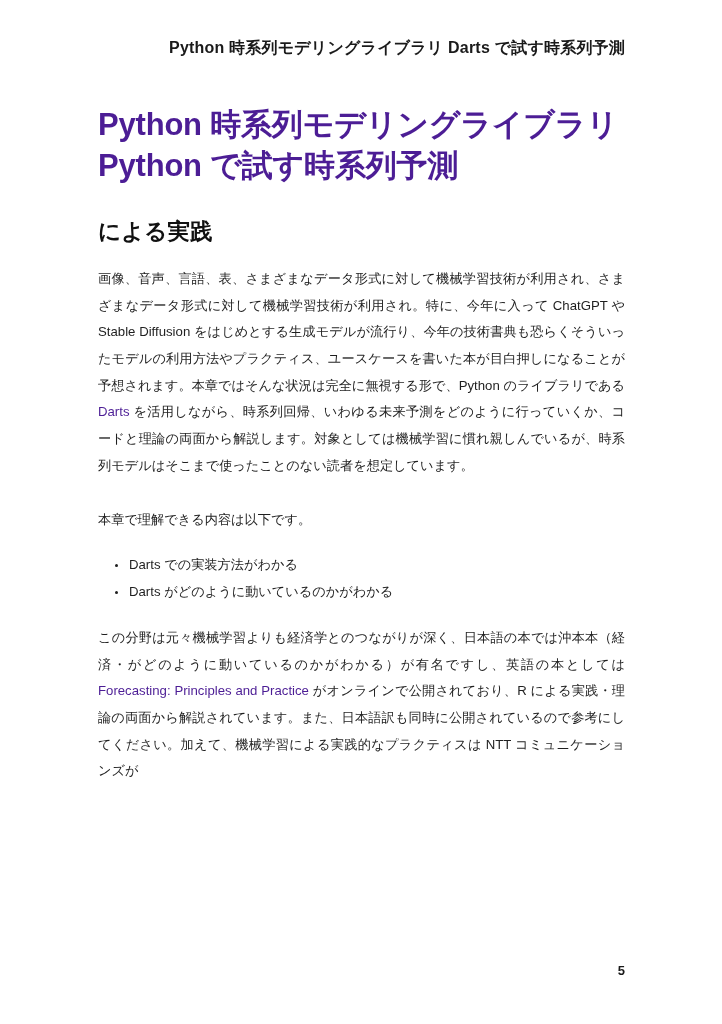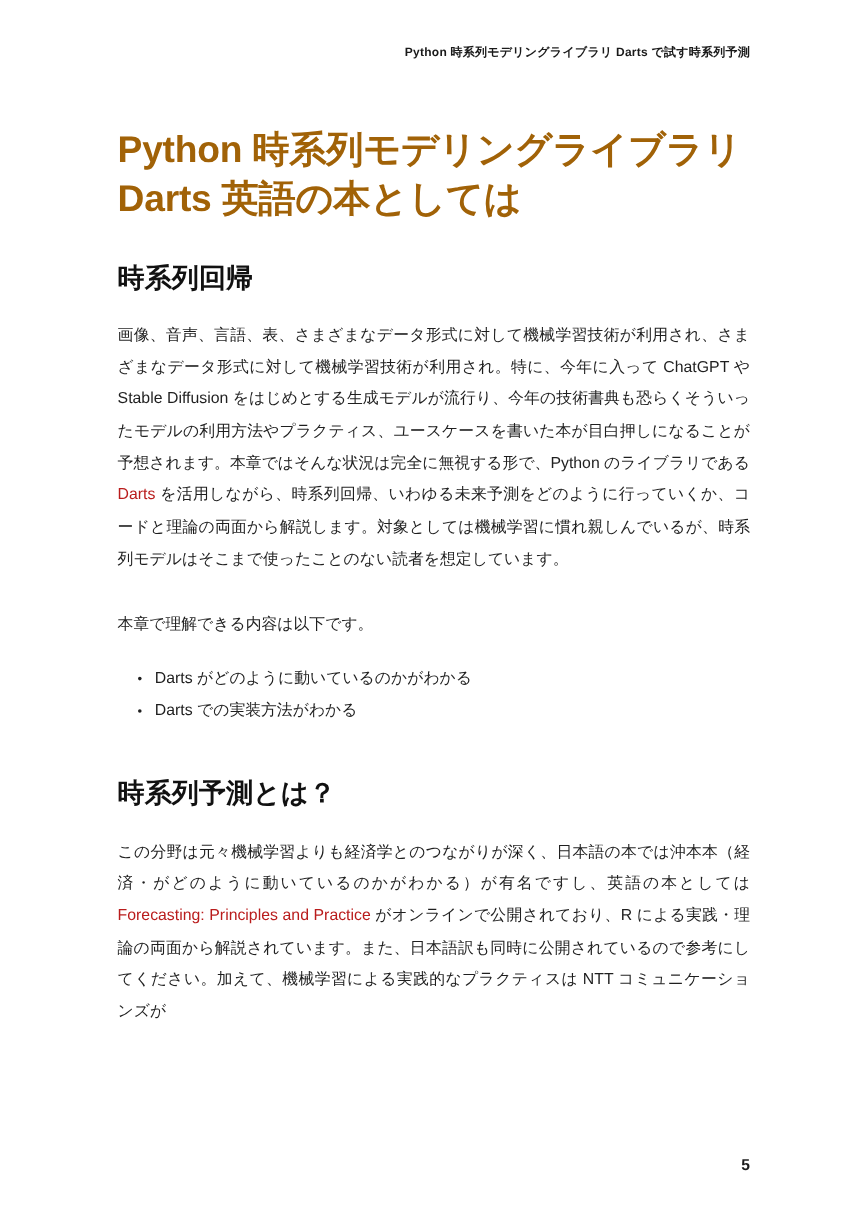--- a/index.html
+++ b/index.html
@@ -24,42 +24,42 @@
     background: #ffffff;
   }
 
   
   .running-header {
     position: absolute;
     top: 38px;
     left: 98px;
     right: 97px;
     text-align: right;
-    font-size: 10px;
+    font-size: 16px;
     font-weight: 700;
     letter-spacing: 0.2px;
     color: #1a1a1a;
     line-height: 1.3;
   }
 
   
   .content {
     position: absolute;
     top: 104px;
     left: 98px;
     width: 527px;
   }
 
   .doc-title {
     font-size: 31px;
     font-weight: 700;
     line-height: 1.33;
     letter-spacing: -0.2px;
     margin: 0 0 30px 0;
-    color: #a16207;
+    color: #4c1d95;
   }
 
   .section-heading {
     font-size: 22.5px;
     font-weight: 700;
     line-height: 1.4;
     margin: 0 0 18px 0;
     color: #111111;
     letter-spacing: 0.1px;
   }
@@ -82,21 +82,21 @@
     margin-bottom: 18px;
     margin-top: 28px;
   }
 
   p.body.last {
     margin-bottom: 0;
   }
 
   a.link,
   .link {
-    color: #b91c1c;
+    color: #4c1d95;
     text-decoration: none;
   }
 
   ul.bullets {
     list-style: none;
     margin: 0 0 20px 0;
     padding: 0 0 0 14px;
   }
 
   ul.bullets li {
@@ -135,40 +135,39 @@
 <body>
 
 <div class="page">
 
   <div class="running-header">Python 時系列モデリングライブラリ Darts で試す時系列予測</div>
 
   <div class="content">
 
     <h1 class="doc-title">
       <span>Python 時系列モデリングライブラリ</span><br>
-      <span>Darts 英語の本としては</span>
+      <span>Python で試す時系列予測</span>
     </h1>
 
-    <h2 class="section-heading">時系列回帰</h2>
+    <h2 class="section-heading">による実践</h2>
 
     <p class="body">
       <span>画像、音声、言語、表、さまざまなデータ形式に対して機械学習技術が利用され、さまざまなデータ形式に対して機械学習技術が利用され。特に、今年に入って ChatGPT や Stable Diffusion をはじめとする生成モデルが流行り、今年の技術書典も恐らくそういったモデルの利用方法やプラクティス、ユースケースを書いた本が目白押しになることが予想されます。本章ではそんな状況は完全に無視する形で、Python のライブラリである </span><a class="link" href="#">Darts</a><span> を活用しながら、時系列回帰、いわゆる未来予測をどのように行っていくか、コードと理論の両面から解説します。対象としては機械学習に慣れ親しんでいるが、時系列モデルはそこまで使ったことのない読者を想定しています。</span>
     </p>
 
     <p class="body tight">
       <span>本章で理解できる内容は以下です。</span>
     </p>
 
     <ul class="bullets">
+      <li>Darts での実装方法がわかる</li>
       <li>Darts がどのように動いているのかがわかる</li>
-      <li>Darts での実装方法がわかる</li>
     </ul>
 
 
-    <h2 class="section-heading second">時系列予測とは？</h2>
 
 
     <p class="body last">
       <span>この分野は元々機械学習よりも経済学とのつながりが深く、日本語の本では沖本本（経済・がどのように動いているのかがわかる）が有名ですし、英語の本としては </span><a class="link" href="#">Forecasting: Principles and Practice</a><span> がオンラインで公開されており、R による実践・理論の両面から解説されています。また、日本語訳も同時に公開されているので参考にしてください。加えて、機械学習による実践的なプラクティスは NTT コミュニケーションズが</span>
     </p>
 
   </div>
 
   <div class="page-number">5</div>
 

